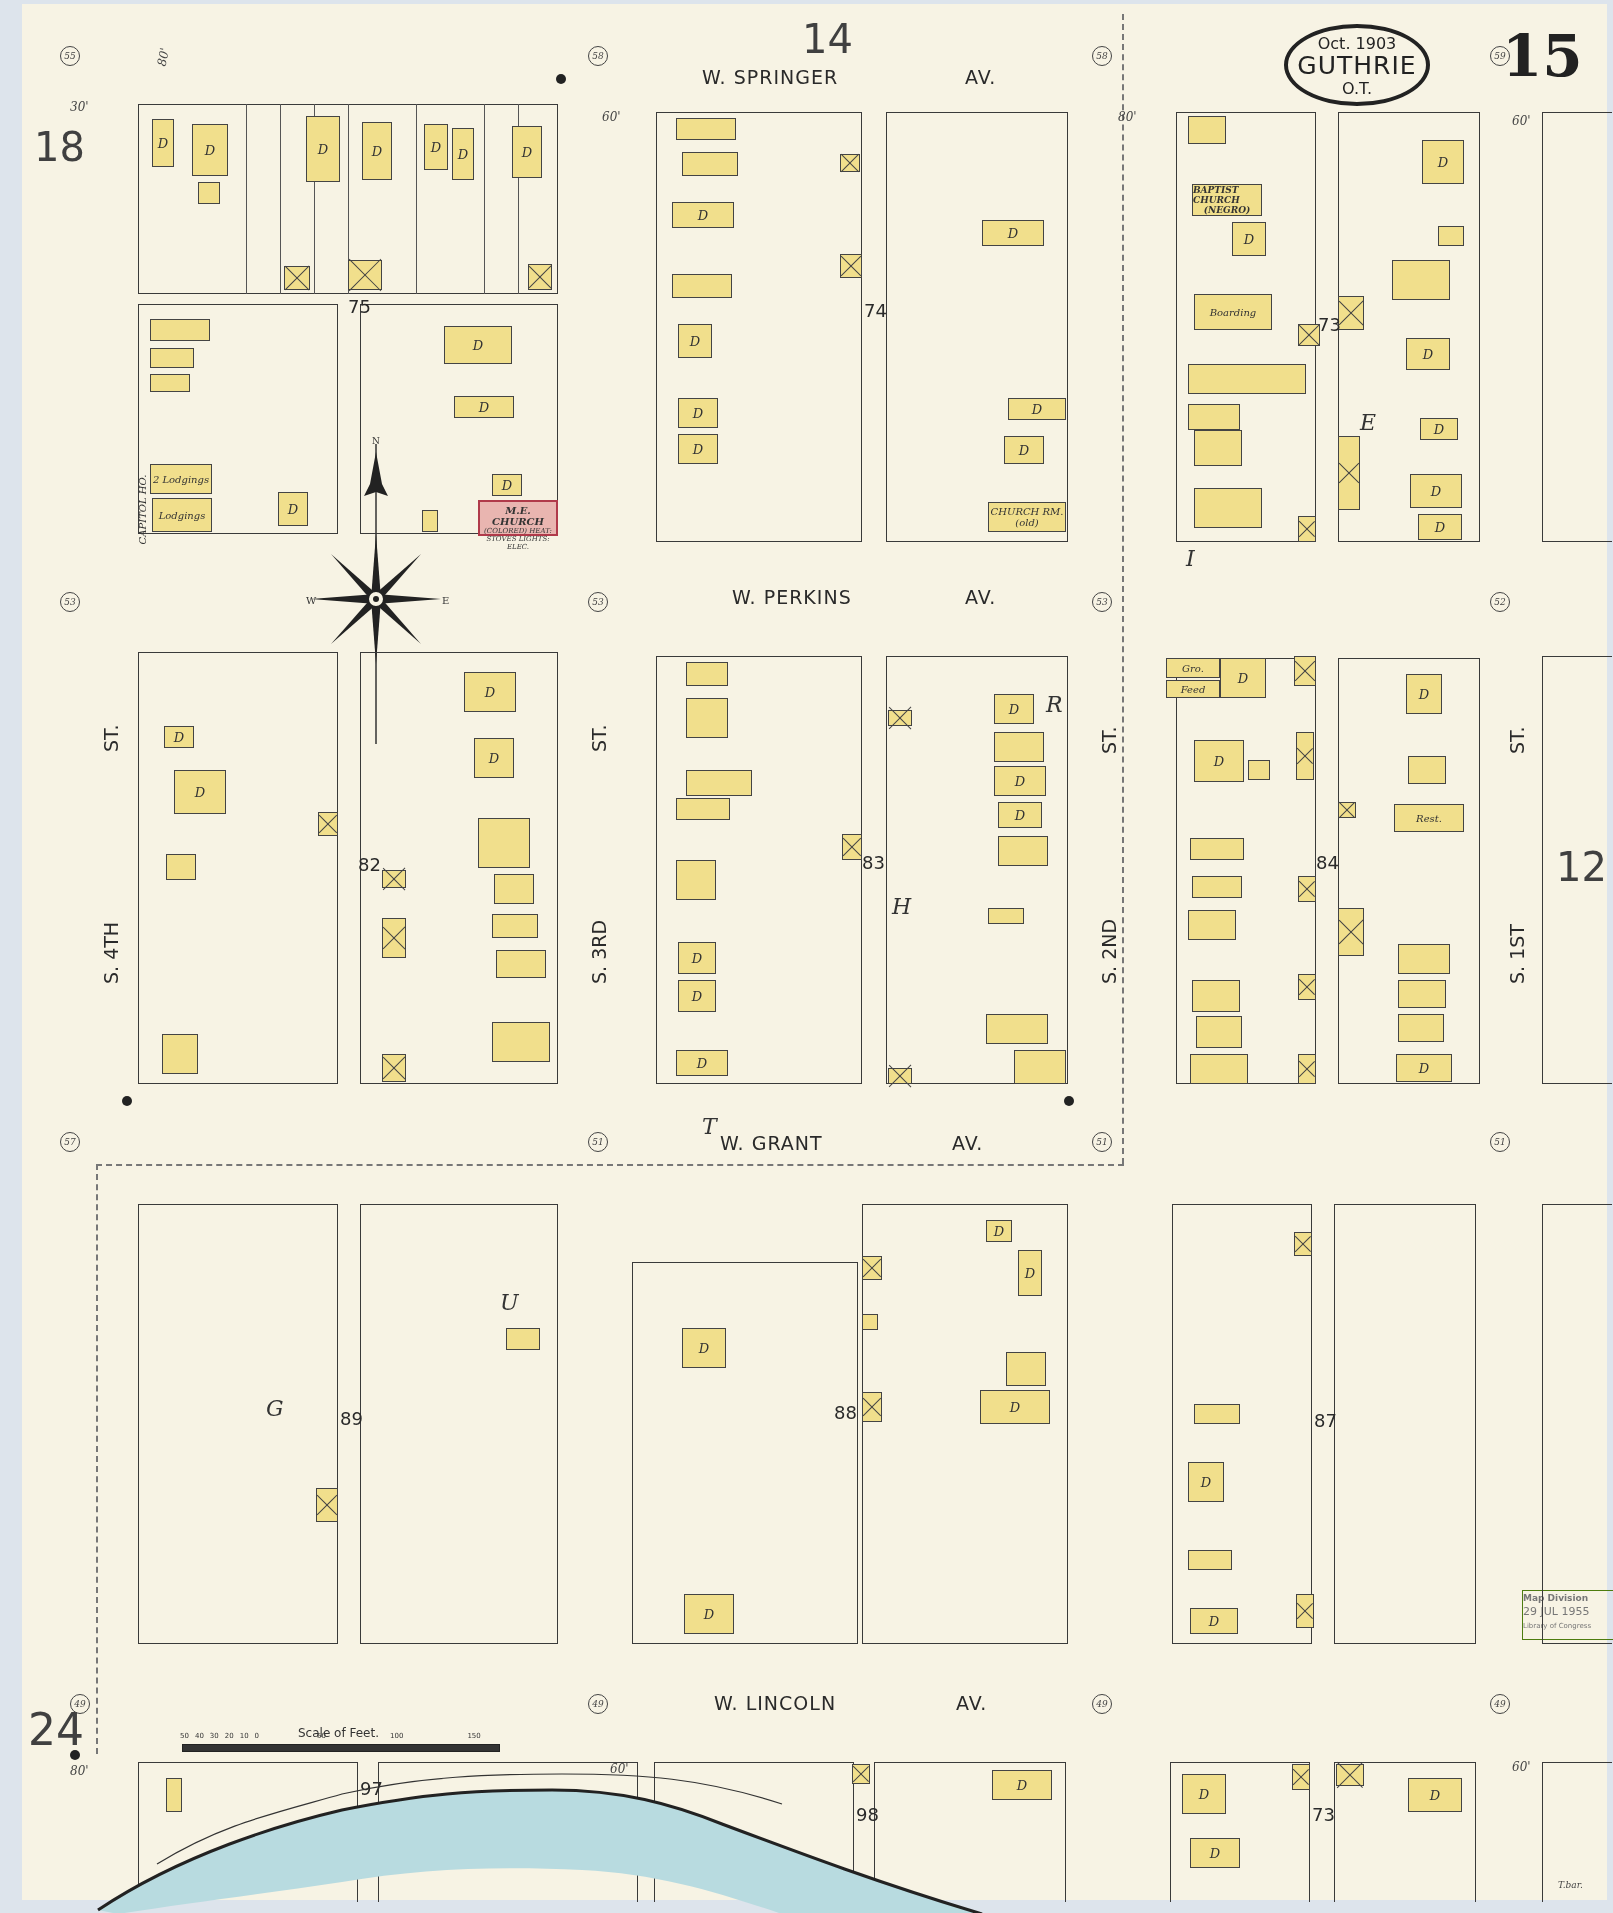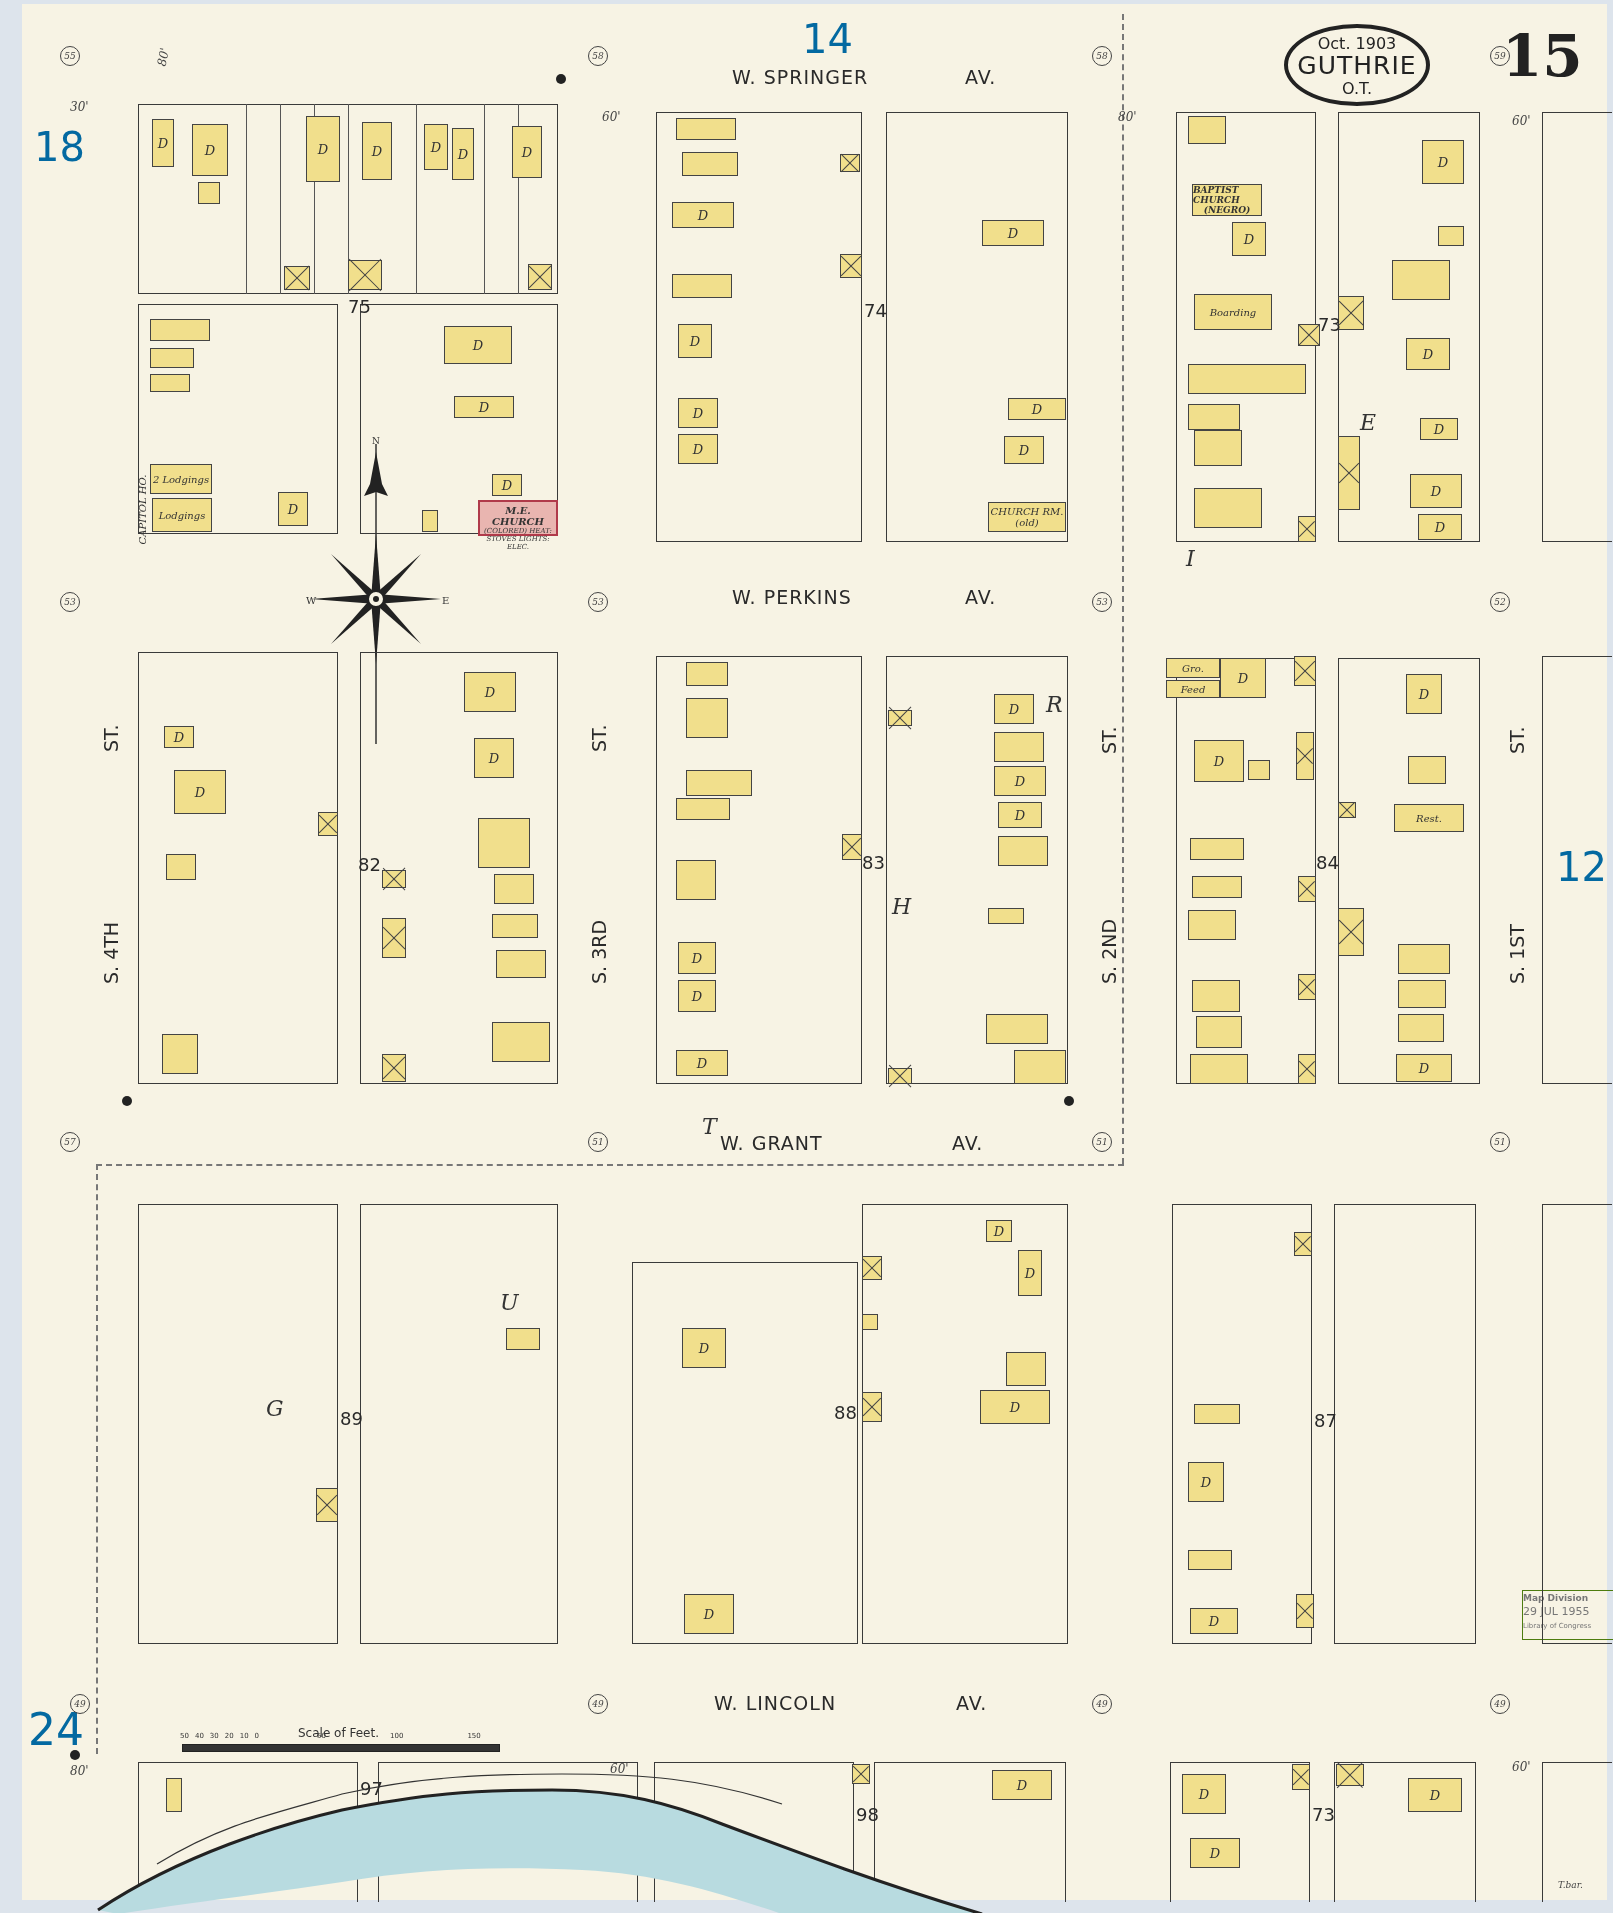--- a/index.html
+++ b/index.html
@@ -12,21 +12,21 @@
   .bldg.x{background:#f1df8c;}
   .bldg.x::before,.bldg.x::after{content:"";position:absolute;left:50%;top:50%;width:140%;height:0;border-top:1px solid #444;transform-origin:center;}
   .bldg.x::before{transform:translate(-50%,-50%) rotate(45deg);}
   .bldg.x::after{transform:translate(-50%,-50%) rotate(-45deg);}
   .church{position:absolute;background:#e9b5b0;border:2px solid #b03a4a;box-sizing:border-box;font-size:10px;color:#333;font-style:italic;text-align:center;line-height:11px;padding-top:3px;}
   .street{position:absolute;font-family:"DejaVu Sans",sans-serif;font-size:19px;letter-spacing:1px;color:#2a2a2a;white-space:nowrap;}
   .vstreet{position:absolute;font-family:"DejaVu Sans",sans-serif;font-size:19px;color:#2a2a2a;white-space:nowrap;transform:rotate(-90deg);transform-origin:left top;}
   .blocknum{position:absolute;font-family:"DejaVu Sans",sans-serif;font-size:18px;color:#2a2a2a;}
   .dim{position:absolute;font-style:italic;font-size:12px;color:#444;}
   .circ{position:absolute;width:18px;height:18px;border:1px solid #444;border-radius:50%;font-size:9px;font-style:italic;color:#444;display:flex;align-items:center;justify-content:center;}
-  .bignum{position:absolute;font-family:"DejaVu Sans",sans-serif;font-size:40px;color:#0369a1;}
+  .bignum{position:absolute;font-family:"DejaVu Sans",sans-serif;font-size:40px;color:#404040;}
   .dh{position:absolute;width:10px;height:10px;background:#222;border-radius:50%;}
   .dash-h{position:absolute;height:0;border-top:2px dashed #777;}
   .dash-v{position:absolute;width:0;border-left:2px dashed #777;}
   .title-oval{position:absolute;left:1262px;top:20px;width:146px;height:82px;border:4px solid #222;border-radius:50%;box-sizing:border-box;text-align:center;font-family:"DejaVu Sans",sans-serif;color:#222;}
   .stamp{position:absolute;left:1500px;top:1586px;width:90px;height:48px;border:1px solid #4d7c0f;font-family:"DejaVu Sans",sans-serif;font-size:9px;color:#777;text-align:left;line-height:14px;}
 </style>
 </head>
 <body>
 
 <div class="sheet">
@@ -40,21 +40,21 @@
     <div style="font-size:16px;margin-top:6px;">Oct. 1903</div>
     <div style="font-size:25px;line-height:26px;letter-spacing:1px;">GUTHRIE</div>
     <div style="font-size:16px;">O.T.</div>
   </div>
   <div class="abs" style="left:1480px;top:18px;font-family:'DejaVu Serif',serif;font-weight:bold;font-size:58px;color:#222;">15</div>
 
   <div class="dash-v" style="left:1100px;top:10px;height:1150px;"></div>
   <div class="dash-h" style="left:74px;top:1160px;width:1028px;"></div>
   <div class="dash-v" style="left:74px;top:1160px;height:590px;"></div>
 
-  <div class="street" style="left:710px;top:62px;">W. SPRINGER</div>
+  <div class="street" style="left:680px;top:62px;">W. SPRINGER</div>
   <div class="street" style="left:943px;top:62px;">AV.</div>
   <div class="street" style="left:710px;top:582px;">W. PERKINS</div>
   <div class="street" style="left:943px;top:582px;">AV.</div>
   <div class="street" style="left:698px;top:1128px;">W. GRANT</div>
   <div class="street" style="left:930px;top:1128px;">AV.</div>
   <div class="street" style="left:692px;top:1688px;">W. LINCOLN</div>
   <div class="street" style="left:934px;top:1688px;">AV.</div>
 
   <div class="vstreet" style="left:78px;top:980px;">S. 4TH</div>
   <div class="vstreet" style="left:78px;top:748px;">ST.</div>

